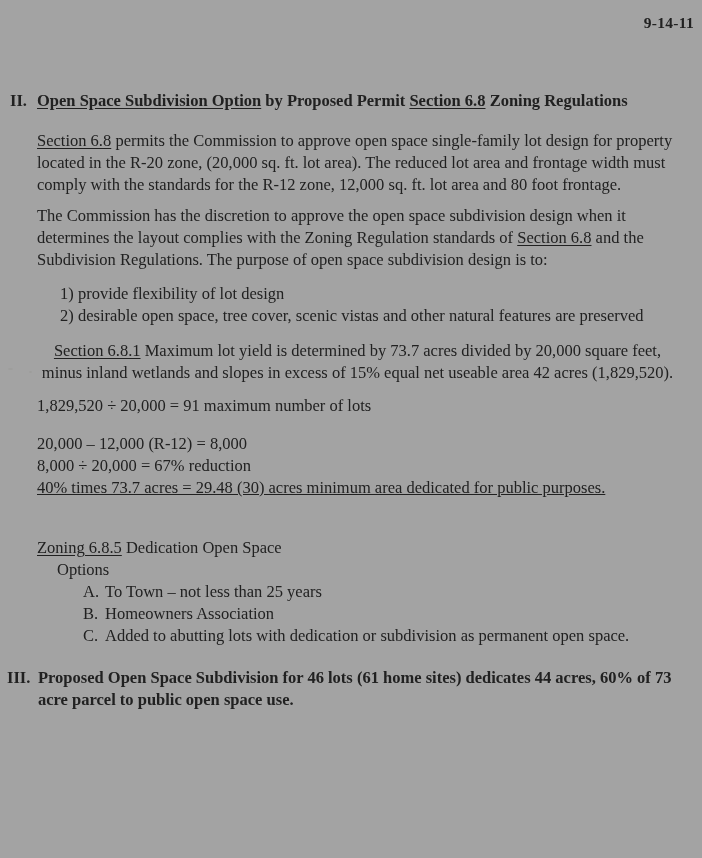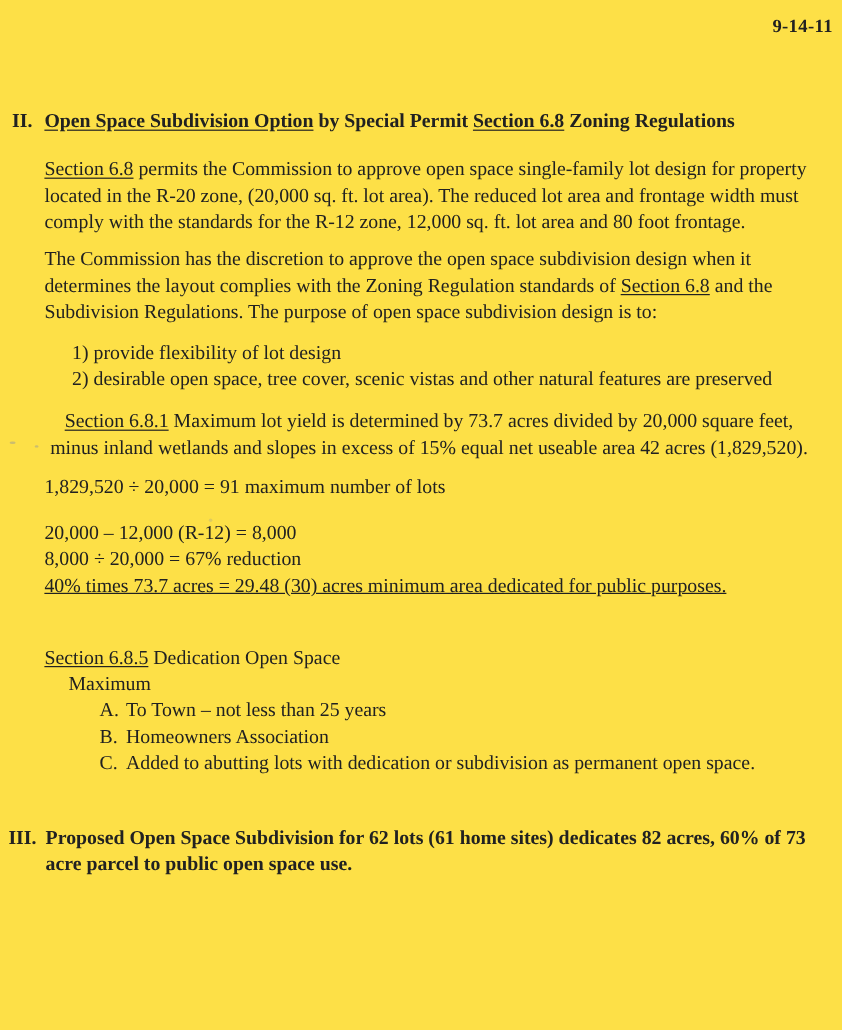--- a/index.html
+++ b/index.html
@@ -1,21 +1,21 @@
 <!DOCTYPE html>
 <html><head>
 <meta charset="utf-8">
 <style>
   * { box-sizing: border-box; }
   html, body { margin: 0; padding: 0; background: #ffffff; }
   .page {
     position: relative;
     width: 702px;
     height: 858px;
-    background: #fde047;
+    background: #a3a3a3;
     color: #212121;
     font-family: "Liberation Serif", "DejaVu Serif", serif;
     font-size: 16.5px;
     line-height: 22px;
     padding: 0 24px 0 37px;
     overflow: hidden;
   }
   .date {
     position: absolute;
     top: 12px;
@@ -50,40 +50,40 @@
   .options-label { padding-left: 20px; }
   .option-item { padding-left: 46px; }
   .option-item .li-label { display: inline-block; width: 22px; }
 
   .sec3 {
     margin: 20px 0 0 -30px;
     font-weight: 700;
     padding-left: 31px;
     text-indent: -31px;
   }
-  .sec3 .numeral { display: inline-block; width: 31px; text-indent: 0; margin-top: 20px; }
+  .sec3 .numeral { display: inline-block; width: 31px; text-indent: 0; }
 
   
   .speck { position: absolute; background: #9a9a96; border-radius: 50%; opacity: 0.5; }
   .speck1 { left: 8px;  top: 368px; width: 5px; height: 2px; }
   .speck2 { left: 29px; top: 371px; width: 3px; height: 2px; }
   .speck3 { left: 174px; top: 432px; width: 3px; height: 3px; opacity: 0.3; }
 </style>
 </head>
 <body>
 
 <div class="page">
 
   <div class="date">9-14-11</div>
 
   <div class="speck speck1"></div>
   <div class="speck speck2"></div>
   <div class="speck speck3"></div>
 
-  <p class="sec2-heading"><span class="numeral">II.</span><span class="u">Open Space Subdivision Option</span><span> by Special Permit </span><span class="u">Section 6.8</span><span> Zoning Regulations</span></p>
+  <p class="sec2-heading"><span class="numeral">II.</span><span class="u">Open Space Subdivision Option</span><span> by Proposed Permit </span><span class="u">Section 6.8</span><span> Zoning Regulations</span></p>
 
   <p class="p1"><span class="u">Section 6.8</span><span> permits the Commission to approve open space single-family lot design for property located in the R-20 zone, (20,000 sq. ft. lot area). The reduced lot area and frontage width must comply with the standards for the R-12 zone, 12,000 sq. ft. lot area and 80 foot frontage.</span></p>
 
   <p class="p2"><span>The Commission has the discretion to approve the open space subdivision design when it determines the layout complies with the Zoning Regulation standards of </span><span class="u">Section 6.8</span><span> and the Subdivision Regulations. The purpose of open space subdivision design is to:</span></p>
 
   <div class="goals">
     <p class="goal-item"><span class="li-label">1)</span><span>provide flexibility of lot design</span></p>
     <p class="goal-item"><span class="li-label">2)</span><span>desirable open space, tree cover, scenic vistas and other natural features are preserved</span></p>
   </div>
 
@@ -92,25 +92,25 @@
   <p class="eq-lots">1,829,520 ÷ 20,000 = 91 maximum number of lots</p>
 
 
   <div class="eq-block">
     <p>20,000 – 12,000 (R-12) = 8,000</p>
     <p>8,000 ÷ 20,000 = 67% reduction</p>
   </div>
 
   <p class="pct-line">40% times 73.7 acres = 29.48 (30) acres minimum area dedicated for public purposes.</p>
 
-  <p class="s685"><span class="u">Section 6.8.5</span><span> Dedication Open Space</span></p>
+  <p class="s685"><span class="u">Zoning 6.8.5</span><span> Dedication Open Space</span></p>
 
-  <p class="options-label">Maximum</p>
+  <p class="options-label">Options</p>
 
   <div>
     <p class="option-item"><span class="li-label">A.</span><span>To Town – not less than 25 years</span></p>
     <p class="option-item"><span class="li-label">B.</span><span>Homeowners Association</span></p>
     <p class="option-item"><span class="li-label">C.</span><span>Added to abutting lots with dedication or subdivision as permanent open space.</span></p>
   </div>
 
-  <p class="sec3"><span class="numeral">III.</span><span>Proposed Open Space Subdivision for 62 lots (61 home sites) dedicates 82 acres, 60% of 73 acre parcel to public open space use.</span></p>
+  <p class="sec3"><span class="numeral">III.</span><span>Proposed Open Space Subdivision for 46 lots (61 home sites) dedicates 44 acres, 60% of 73 acre parcel to public open space use.</span></p>
 
 </div>
 
 </body></html>

